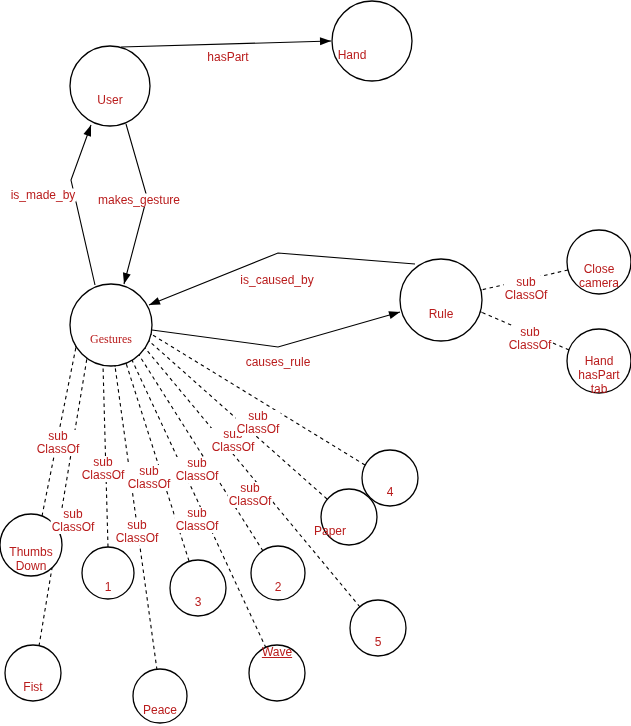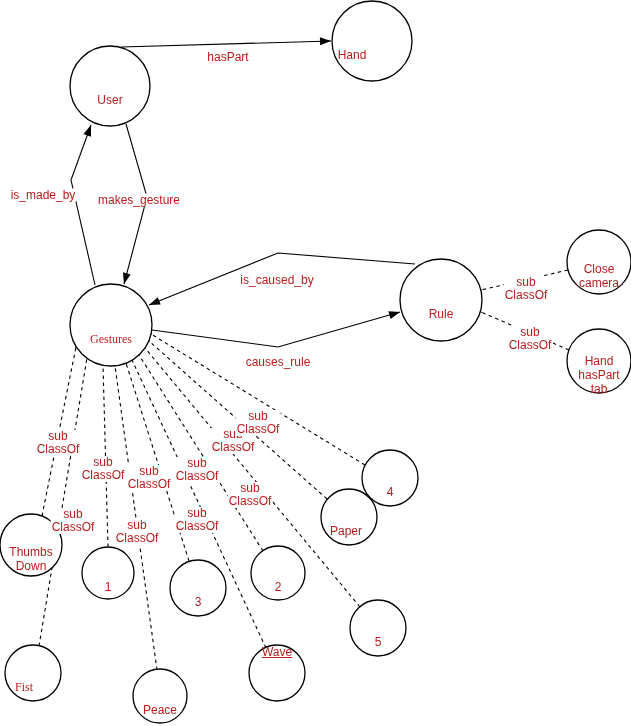--- a/index.html
+++ b/index.html
@@ -181,27 +181,27 @@
       </div>
       <div class="lbl node-lbl" style="left: 198px; top: 588px;">
         <span>3</span>
       </div>
       <div class="lbl node-lbl" style="left: 278px; top: 573px;">
         <span>2</span>
       </div>
       <div class="lbl node-lbl" style="left: 390px; top: 478px;">
         <span>4</span>
       </div>
-      <div class="lbl node-lbl" style="left: 346px; top: 517px;">
+      <div class="lbl node-lbl" style="left: 330px; top: 517px;">
         <span>Paper</span>
       </div>
       <div class="lbl node-lbl" style="left: 378px; top: 628px;">
         <span>5</span>
       </div>
-      <div class="lbl node-lbl" style="left: 24px; top: 673px; font-family: Liberation Serif, serif;">
+      <div class="lbl node-lbl" style="left: 33px; top: 673px;">
         <span>Fist</span>
       </div>
       <div class="lbl node-lbl" style="left: 160px; top: 696px;">
         <span>Peace</span>
       </div>
       <div class="lbl node-lbl" style="left: 277px; top: 638px; text-decoration: underline;">
         <span>Wave</span>
       </div>
     </div>
 </div>

